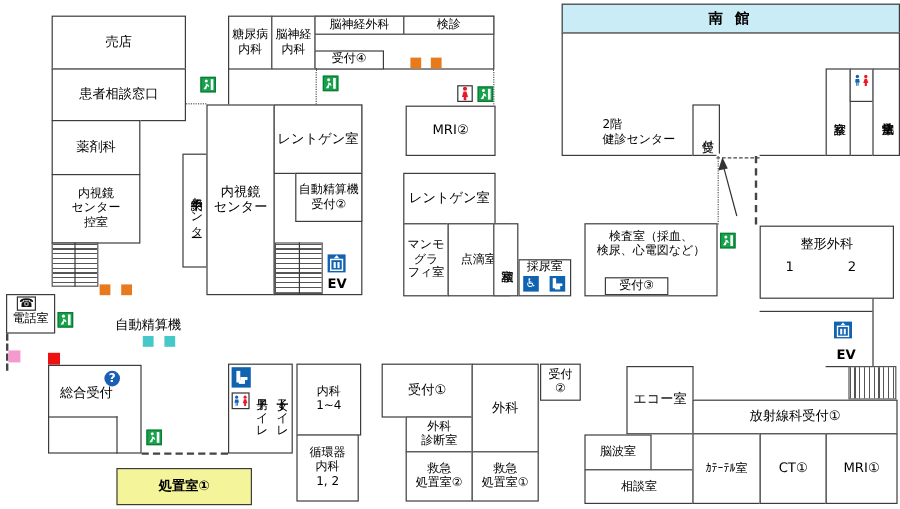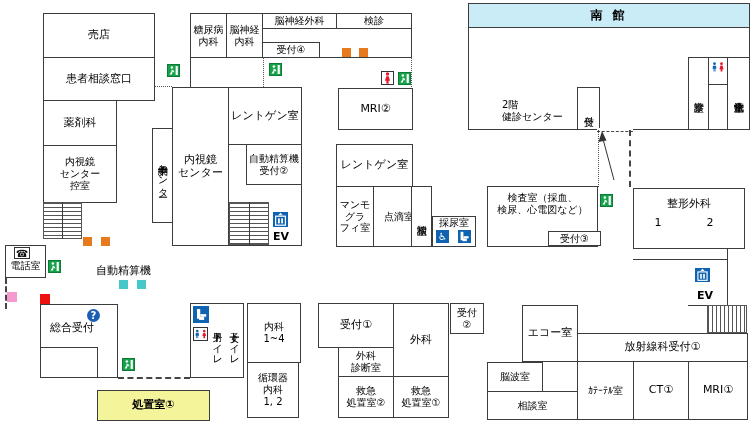--- a/index.html
+++ b/index.html
@@ -118,21 +118,21 @@
   <div class="icx ic-blue" style="left:436px;top:230px;width:13px;height:13px;font-size:10px">♿</div>
   <div class="icx ic-blue" style="left:458px;top:230px;width:13px;height:13px">
       <svg width="13" height="13">
         <use href="#sym-toilet"></use>
       </svg>
     </div>
 
   <div class="r" style="left:487px;top:186px;width:111px;height:61px"></div>
   <div class="lbl s10" style="left:487px;top:192px;width:111px">検査室（採血、
 検尿、心電図など）</div>
-  <div class="r s10" style="left:548px;top:231px;width:53px;height:15px">受付③</div>
+  <div class="r s10" style="left:504px;top:231px;width:53px;height:15px">受付③</div>
 
   <div class="icx ic-box" style="left:381px;top:71px;width:13px;height:14px">
       <svg width="9" height="12" fill="#e8192c">
         <use href="#sym-woman"></use>
       </svg>
     </div>
   <div class="icx ic-exit" style="left:398px;top:72px;width:13px;height:13px">
       <svg width="11" height="11">
         <use href="#sym-exitman"></use>
       </svg>

